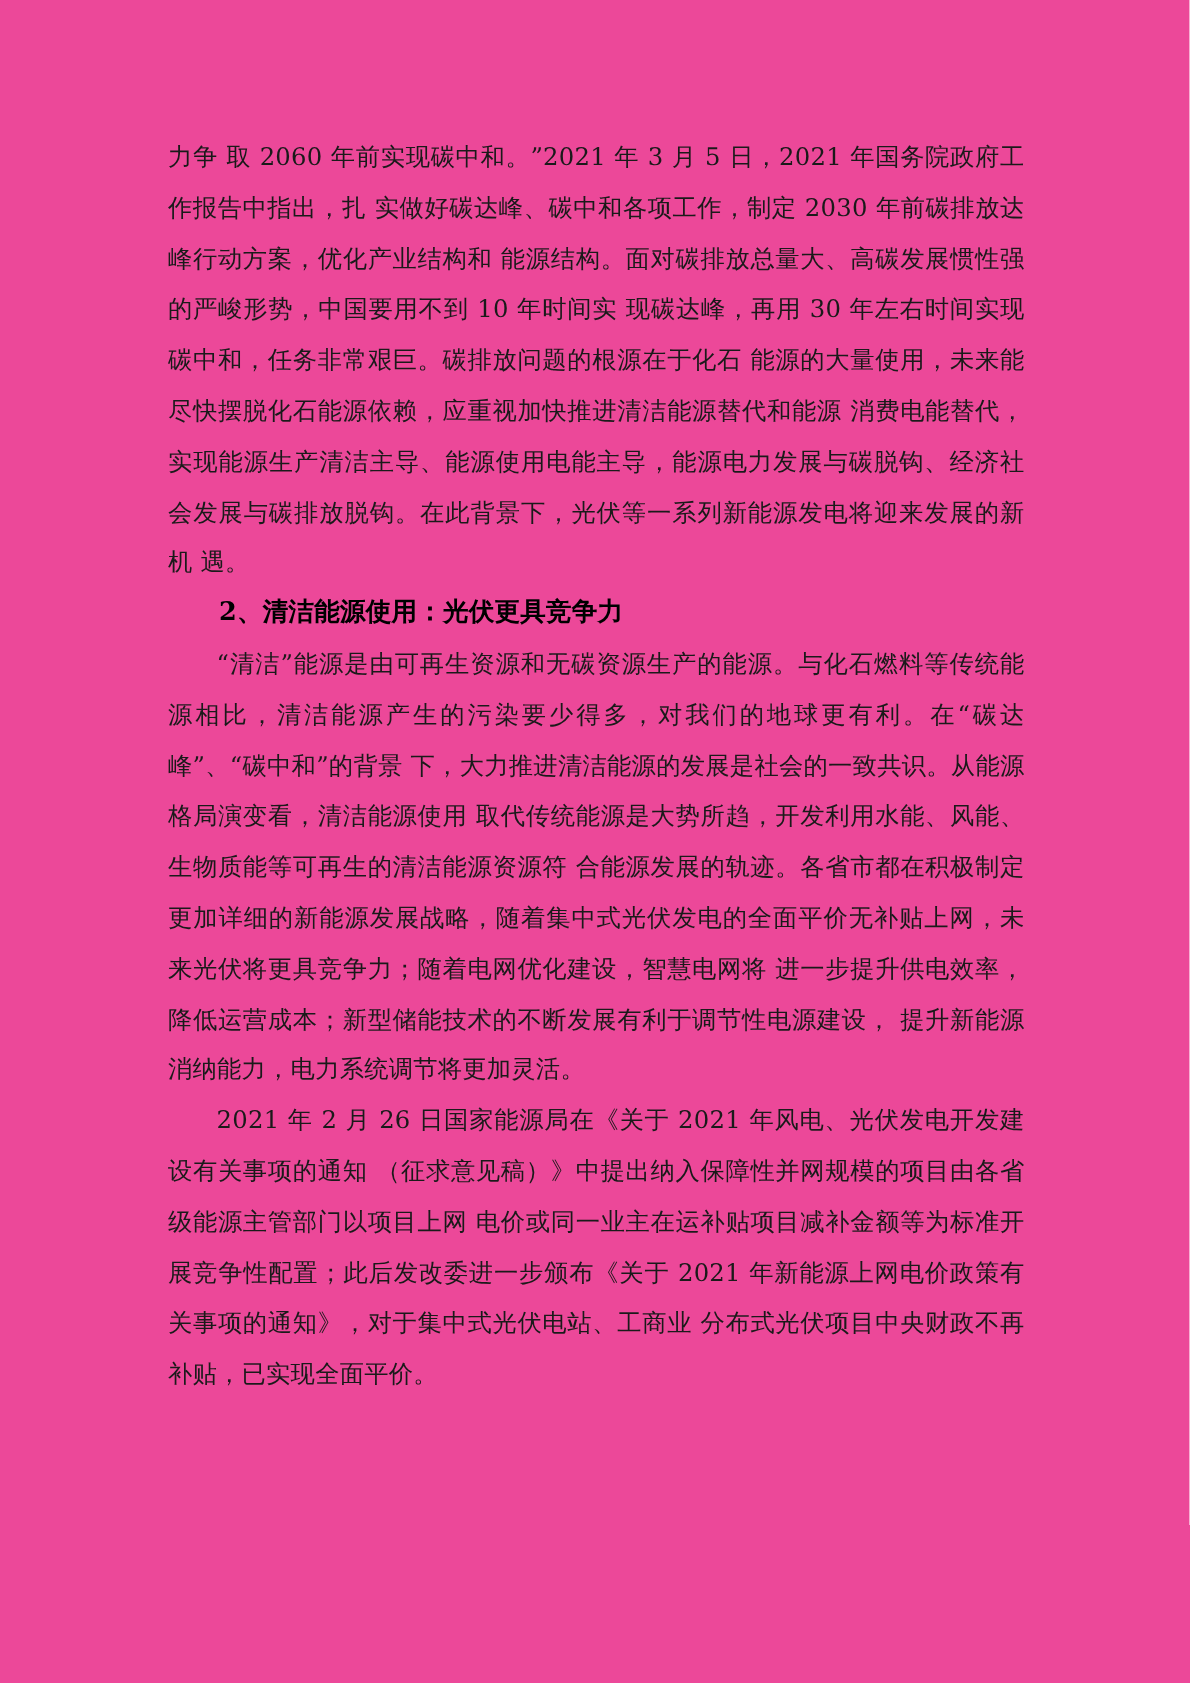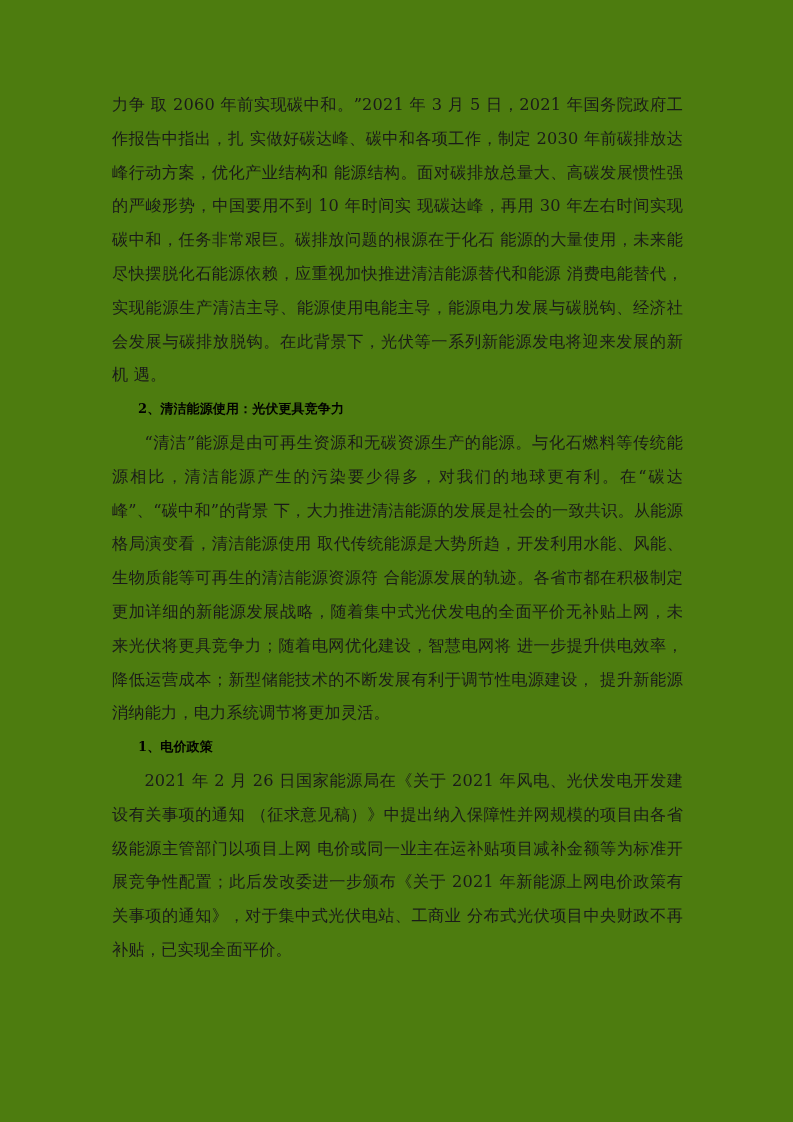--- a/index.html
+++ b/index.html
@@ -9,21 +9,21 @@
     background: #ffffff;
   }
   body {
     font-family: "DejaVu Serif", "Liberation Serif", serif;
     color: #1a1a1a;
   }
   .page {
     position: relative;
     width: 793px;
     height: 1122px;
-    background: #4d7c0f;
+    background: #ec4899;
     overflow: hidden;
     box-sizing: border-box;
   }
   .content {
     position: absolute;
     left: 112px;
     top: 88px;
     width: 571px;
   }
   
@@ -41,21 +41,21 @@
     font-weight: normal;
   }
   
   p.body-para.no-indent {
     text-indent: 0;
   }
   
   h3.heading {
     margin: 0;
     padding: 0;
-    font-size: 13px;
+    font-size: 17px;
     line-height: 33.8px;
     font-weight: bold;
     text-indent: 2em;
     text-align: left;
     letter-spacing: 0.01em;
     color: #000000;
   }
 </style>
 </head>
 <body>
@@ -63,19 +63,18 @@
 <div class="page">
   <div class="content">
 
     <p class="body-para no-indent">力争 取 2060 年前实现碳中和。”2021 年 3 月 5 日，2021 年国务院政府工作报告中指出，扎 实做好碳达峰、碳中和各项工作，制定 2030 年前碳排放达峰行动方案，优化产业结构和 能源结构。面对碳排放总量大、高碳发展惯性强的严峻形势，中国要用不到 10 年时间实 现碳达峰，再用 30 年左右时间实现碳中和，任务非常艰巨。碳排放问题的根源在于化石 能源的大量使用，未来能尽快摆脱化石能源依赖，应重视加快推进清洁能源替代和能源 消费电能替代，实现能源生产清洁主导、能源使用电能主导，能源电力发展与碳脱钩、经济社会发展与碳排放脱钩。在此背景下，光伏等一系列新能源发电将迎来发展的新机 遇。</p>
 
     <h3 class="heading">2、清洁能源使用：光伏更具竞争力</h3>
 
     <p class="body-para">“清洁”能源是由可再生资源和无碳资源生产的能源。与化石燃料等传统能源相比，清洁能源产生的污染要少得多，对我们的地球更有利。在“碳达峰”、“碳中和”的背景 下，大力推进清洁能源的发展是社会的一致共识。从能源格局演变看，清洁能源使用 取代传统能源是大势所趋，开发利用水能、风能、生物质能等可再生的清洁能源资源符 合能源发展的轨迹。各省市都在积极制定更加详细的新能源发展战略，随着集中式光伏发电的全面平价无补贴上网，未来光伏将更具竞争力；随着电网优化建设，智慧电网将 进一步提升供电效率，降低运营成本；新型储能技术的不断发展有利于调节性电源建设， 提升新能源消纳能力，电力系统调节将更加灵活。</p>
 
 
-    <h3 class="heading">1、电价政策</h3>
 
 
     <p class="body-para">2021 年 2 月 26 日国家能源局在《关于 2021 年风电、光伏发电开发建设有关事项的通知 （征求意见稿）》中提出纳入保障性并网规模的项目由各省级能源主管部门以项目上网 电价或同一业主在运补贴项目减补金额等为标准开展竞争性配置；此后发改委进一步颁布《关于 2021 年新能源上网电价政策有关事项的通知》，对于集中式光伏电站、工商业 分布式光伏项目中央财政不再补贴，已实现全面平价。</p>
 
   </div>
 </div>
 
 </body></html>

